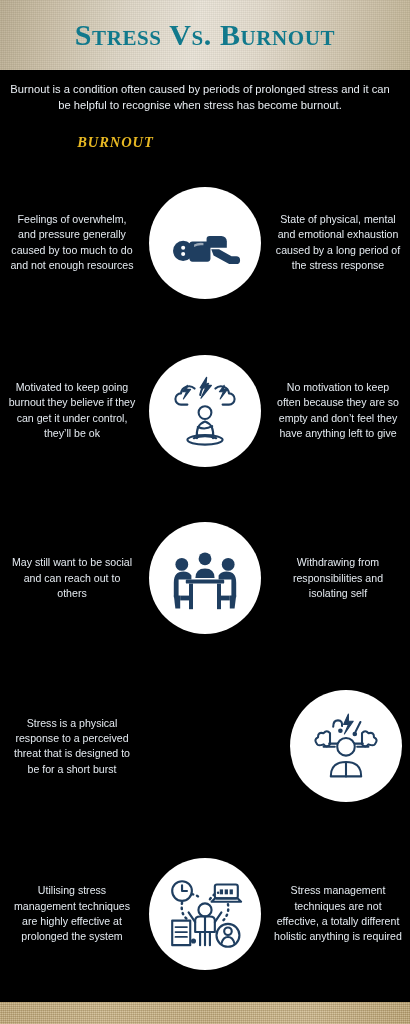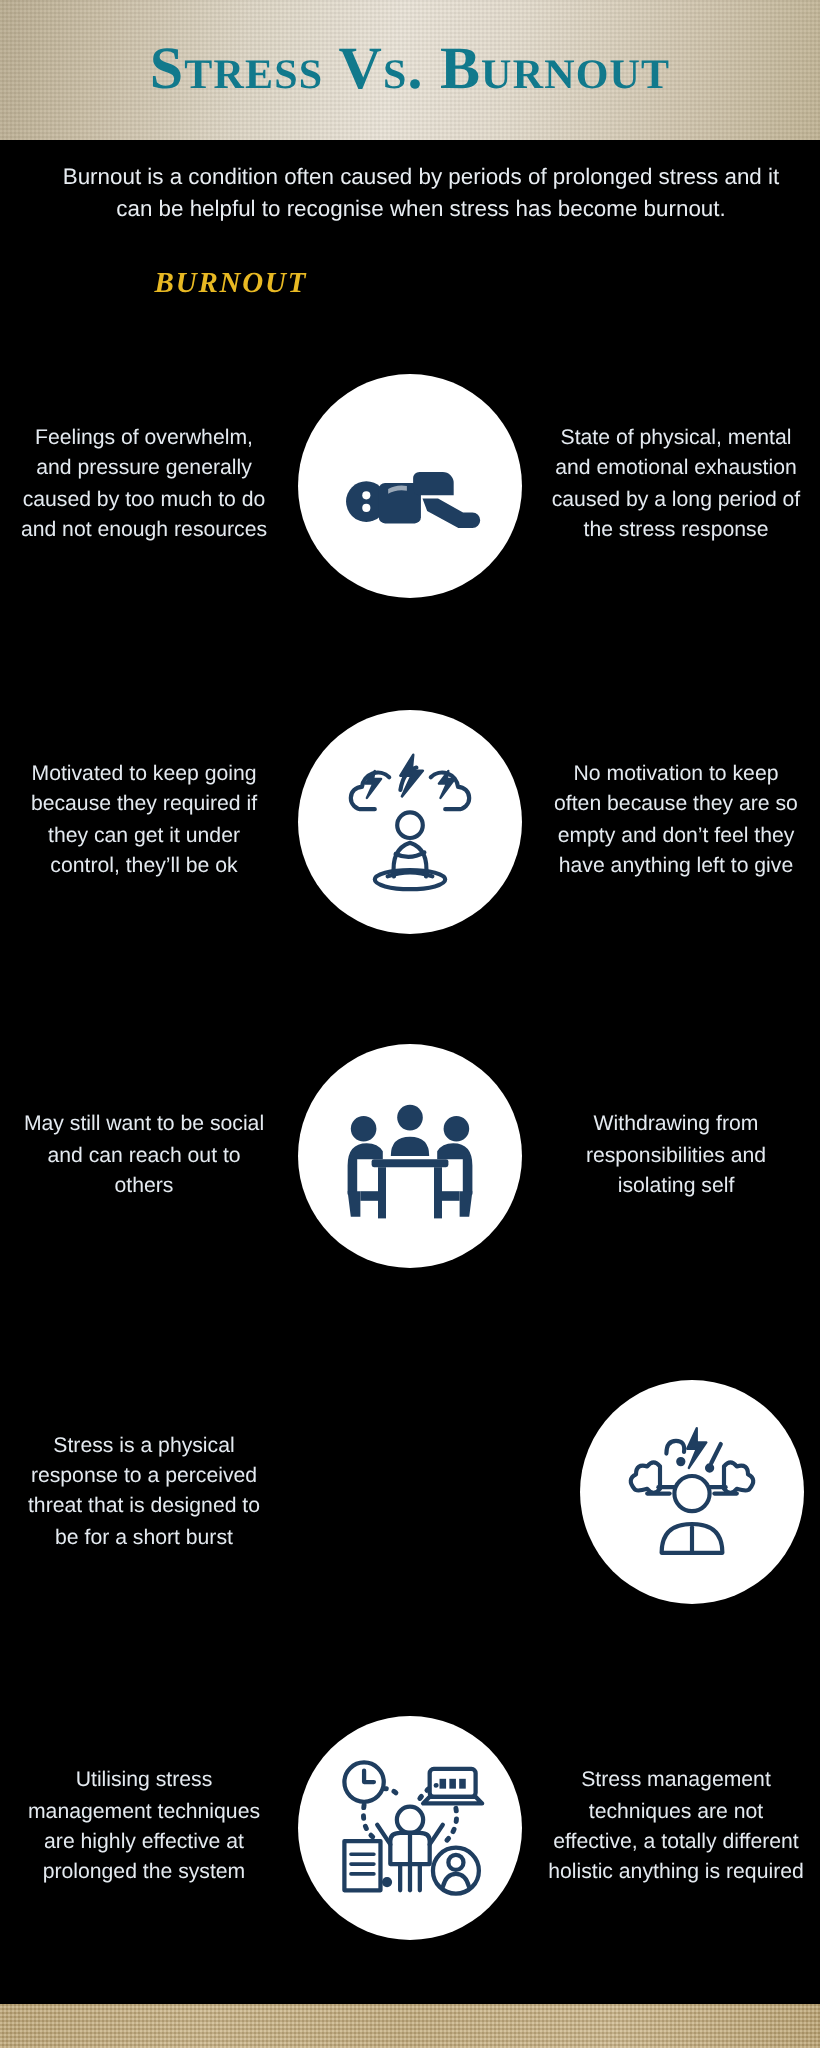--- a/index.html
+++ b/index.html
@@ -61,21 +61,21 @@
     font-variant: small-caps;
     letter-spacing: 0.6px;
     line-height: 1;
     white-space: nowrap;
     text-align: center;
   }
 
   
   .intro {
     flex: 0 0 auto;
-    padding: 12px 14px 6px 25px;
+    padding: 12px 14px 6px 4px;
     color: #e8edf2;
     font-size: 11.2px;
     line-height: 1.42;
     text-align: center;
   }
 
   
   .column-headings {
     flex: 0 0 auto;
     display: flex;
@@ -178,21 +178,21 @@
             <path d="M56 41 h15 a7 7 0 0 1 7 7 v8 h-22 a4 4 0 0 1 -4 -4 v-7 a4 4 0 0 1 4 -4 z"></path>
             <path d="M58 58 l10 0 l16 9 h6 a5 5 0 0 1 0 10 h-9 l-20 -11 z"></path>
             <path d="M36 52 q5 -3 12 -2 l0 3 q-7 -1 -12 2 z" fill="#ffffff" opacity="0.55"></path>
           </g>
         </svg>
       </div>
       <div class="row-text">State of physical, mental and emotional exhaustion caused by a long period of the stress response</div>
     </div>
 
     <div class="row">
-      <div class="row-text">Motivated to keep going because they required if they can get it under control, they’ll be ok</div>
+      <div class="row-text">Motivated to keep going burnout they believe if they can get it under control, they’ll be ok</div>
       <div class="icon-bubble">
         <svg width="80" height="80" viewBox="0 0 100 100" aria-hidden="true">
           <g fill="none" stroke="#1f3e60" stroke-width="2.6" stroke-linecap="round" stroke-linejoin="round">
             <path d="M28 42 h-8 a7 7 0 0 1 0 -14 a10 10 0 0 1 17 -6"></path>
             <path d="M72 42 h8 a7 7 0 0 0 0 -14 a10 10 0 0 0 -17 -6"></path>
             <path d="M44 30 q2 -12 10 -14"></path>
             <path d="M52 8 l-8 13 h7 l-6 13 l13 -16 h-7 z" fill="#1f3e60" stroke-width="1.6"></path>
             <path d="M28 18 l-6 8 h5 l-4 9 l9 -12 h-5 z" fill="#1f3e60" stroke-width="1.4"></path>
             <path d="M74 18 l-6 8 h5 l-4 9 l9 -12 h-5 z" fill="#1f3e60" stroke-width="1.4"></path>
             <circle cx="50" cy="52" r="8"></circle>

